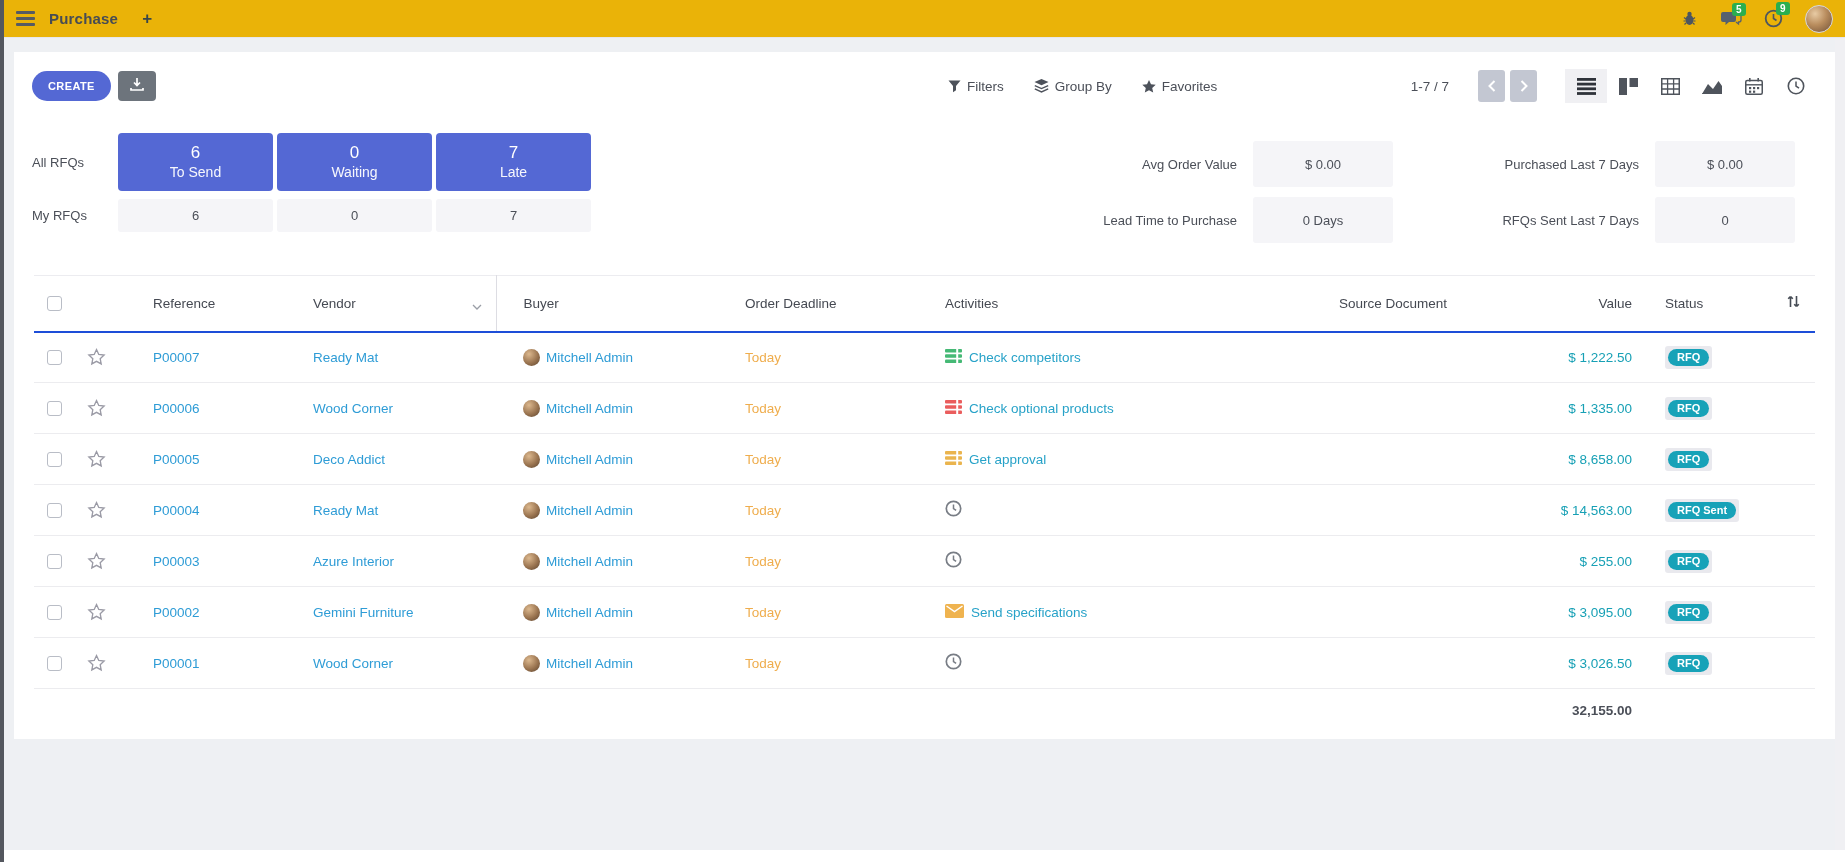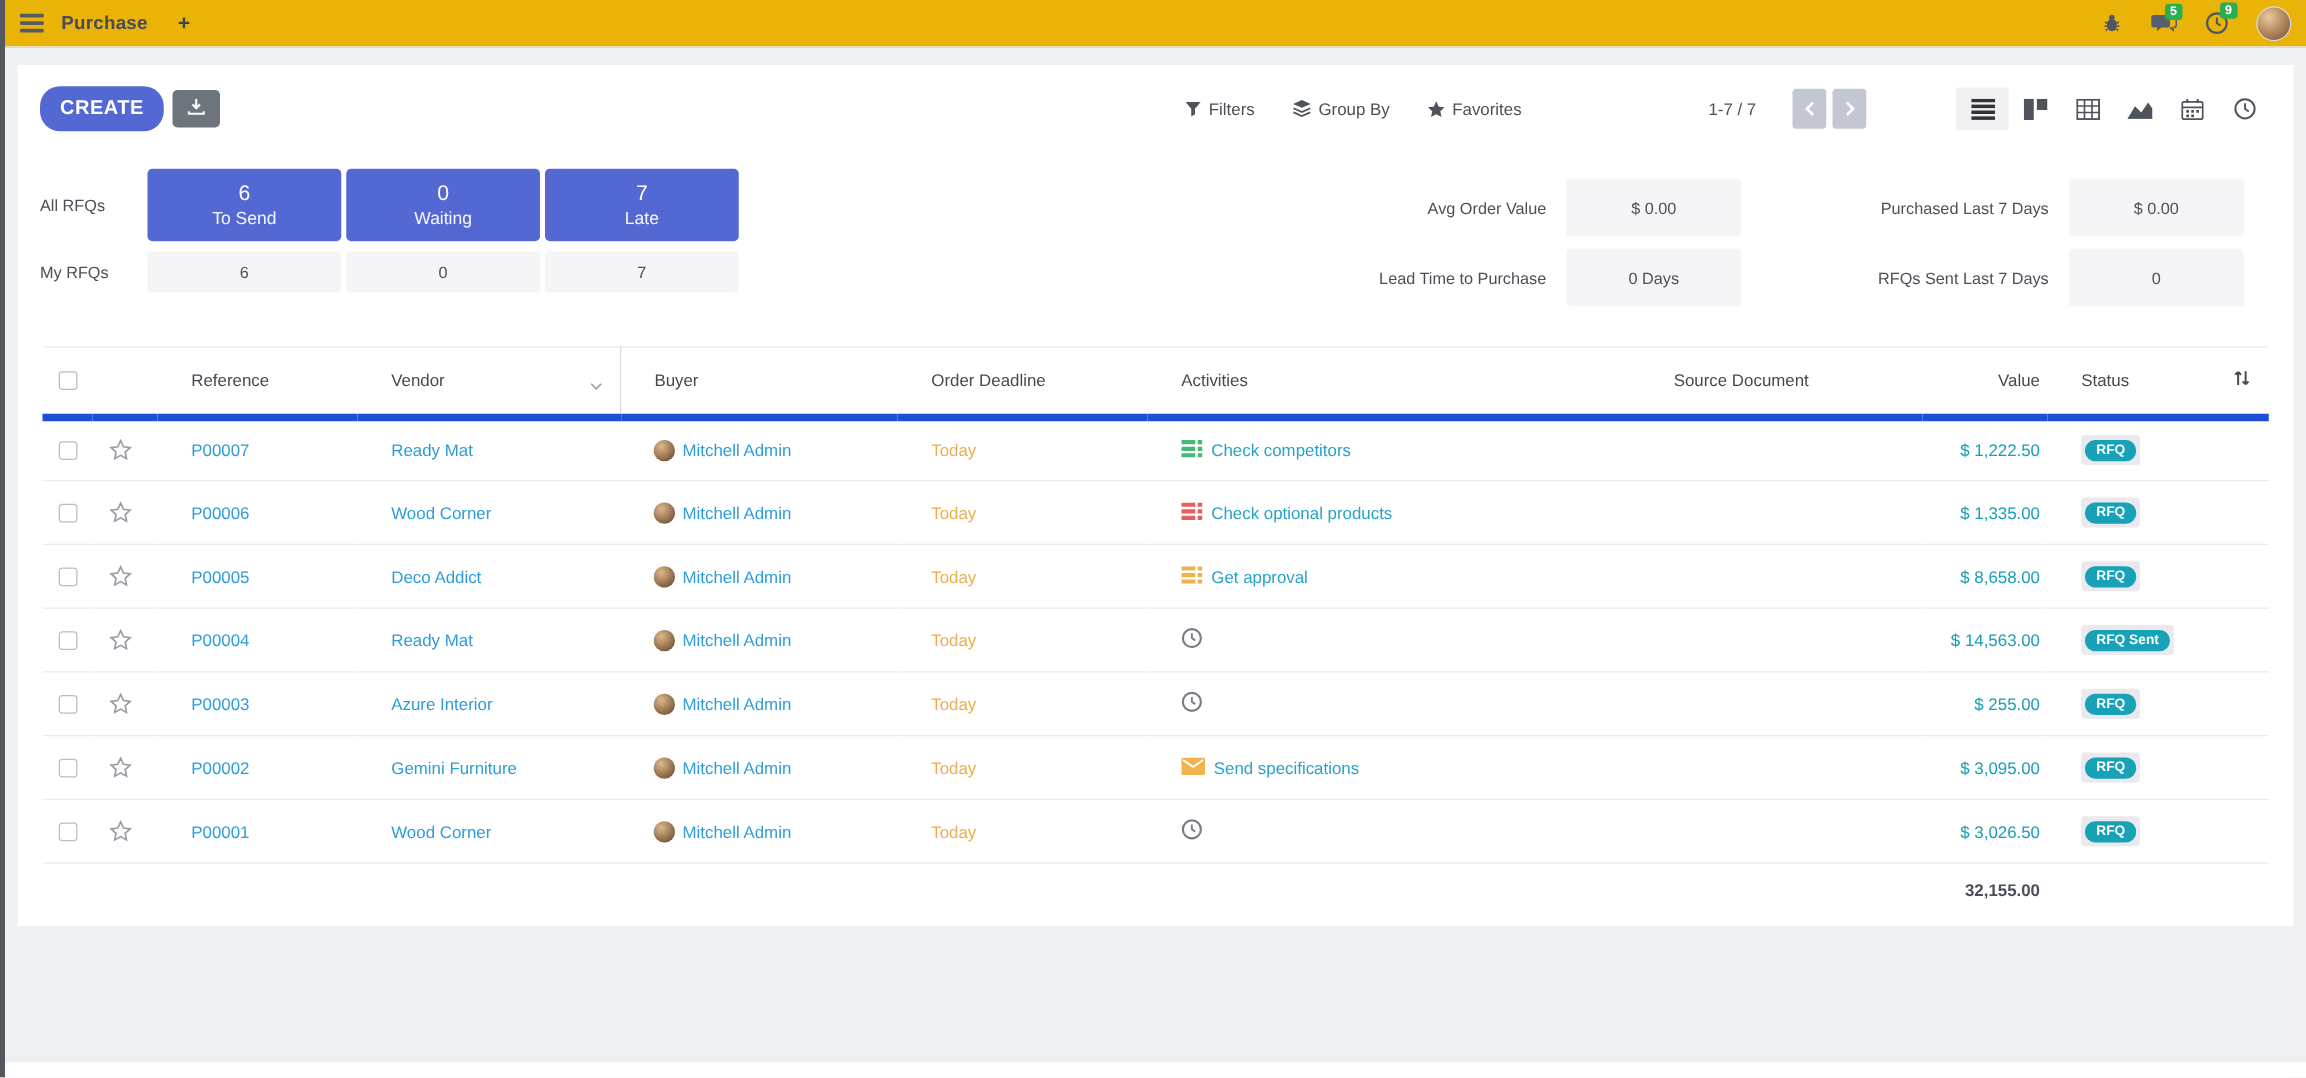--- a/index.html
+++ b/index.html
@@ -35,21 +35,21 @@
   .cp-row{display:flex;align-items:flex-start;}
   .cp-left{flex:1;}
   .cp-right{width:885px;flex:none;}
   .page-title{font-size:21px;font-weight:400;color:#5a6067;padding-top:2px;}
   .searchbox{position:relative;height:30px;border:1px solid #d7dade;border-radius:4px;background:#fff;display:flex;align-items:center;}
   .searchbox input{border:none;outline:none;flex:1;height:100%;padding:0 30px 0 9px;font-size:13.5px;
     font-family:"Liberation Sans",sans-serif;color:#4b4f58;background:transparent;}
   .searchbox input::placeholder{color:#ced3d9;}
   .search-ico{position:absolute;right:8px;top:6px;}
   .cp-row2{margin-top:7px;display:flex;align-items:center;}
-  .btn-create{background:#5468d4;color:#fff;border:none;border-radius:16px;font-size:16px;font-weight:700;
+  .btn-create{background:#5468d4;color:#fff;border:none;border-radius:16px;font-size:11px;font-weight:700;
     letter-spacing:.4px;padding:9px 16px;cursor:pointer;font-family:"Liberation Sans",sans-serif;}
   .btn-download{background:#6d747c;border:none;border-radius:4px;padding:7px 12px;margin-left:7px;cursor:pointer;}
   .filters-group{display:flex;align-items:center;gap:30px;margin-left:16px;}
   .filter-item{display:flex;align-items:center;gap:6px;color:#4b4f58;font-size:13.5px;cursor:pointer;}
   .pager{margin-left:auto;display:flex;align-items:center;gap:5px;}
   .pager-text{font-size:13.5px;color:#4b4f58;margin-right:24px;}
   .pager-btn{width:27px;height:32px;background:#c3c7d2;border:none;border-radius:3px;cursor:pointer;
     display:inline-flex;align-items:center;justify-content:center;}
   .switcher{display:flex;margin-left:28px;}
   .sw-btn{width:42px;height:34px;display:inline-flex;align-items:center;justify-content:center;cursor:pointer;background:#fff;border:none;}
@@ -69,21 +69,21 @@
   .kpi-label{text-align:right;font-size:13px;color:#4b4f58;}
   .kpi-box{background:#f5f5f8;border-radius:3px;height:46px;display:flex;align-items:center;justify-content:center;
     font-size:13px;color:#4b4f58;cursor:pointer;}
 
   
   .tablewrap{margin-top:32px;padding:0 20px;}
   table{width:100%;border-collapse:collapse;table-layout:fixed;}
   col.c-sel{width:40px;} col.c-star{width:52px;} col.c-ref{width:160px;} col.c-vendor{width:210px;}
   col.c-buyer{width:222px;} col.c-deadline{width:200px;} col.c-activity{width:330px;}
   col.c-source{width:290px;} col.c-total{width:100px;} col.c-status{width:130px;} col.c-adjust{width:auto;}
-  thead th{border-top:1px solid #ececf0;border-bottom:6px solid #1d4ed8;height:56px;font-weight:400;
+  thead th{border-top:1px solid #ececf0;border-bottom:2px solid #1d4ed8;height:56px;font-weight:400;
     font-size:13.5px;color:#454952;text-align:left;vertical-align:middle;}
   th.pad, td.pad{padding-left:27px;}
   th.c-vendor{border-right:1px solid #dddde3;position:relative;}
   th .sortchev{position:absolute;right:14px;top:22px;}
   th.c-source{text-align:center;padding-left:0;}
   th.c-total,td.c-total{text-align:right;padding-right:6px;}
   th.c-adjust,td.c-adjust{text-align:right;padding-right:14px;}
   tbody td{border-bottom:1px solid #ececef;height:51px;vertical-align:middle;font-size:13.5px;}
   tbody tr{cursor:pointer;}
   td.c-sel, th.c-sel{padding-left:13px;}
@@ -154,21 +154,21 @@
     <div class="cp-row cp-row2">
       <div class="cp-left" style="display:flex;align-items:center;">
         <button class="btn-create">CREATE</button>
         <button class="btn-download">
           <svg width="14" height="13" viewBox="0 0 14 13">
               <path d="M7 0v7M4 4.5L7 7.5 10 4.5" stroke="#fff" stroke-width="1.7" fill="none"></path>
               <path d="M1 10v2h12v-2" stroke="#fff" stroke-width="1.7" fill="none"></path>
             </svg>
         </button>
       </div>
-      <div class="cp-right" style="display:flex;align-items:center;gap:44px;">
+      <div class="cp-right" style="display:flex;align-items:center;">
         <div class="filters-group">
           <span class="filter-item">
             <svg width="13" height="13" viewBox="0 0 13 13">
                 <path d="M.5.5h12L8 5.9v4.4L5 12.2V5.9z" fill="#4d525b"></path>
               </svg>
             <span>Filters</span>
           </span>
           <span class="filter-item">
             <svg width="15" height="14" viewBox="0 0 15 14">
                 <path d="M7.5 0l7 3.1-7 3.1-7-3.1z" fill="#4d525b"></path>

